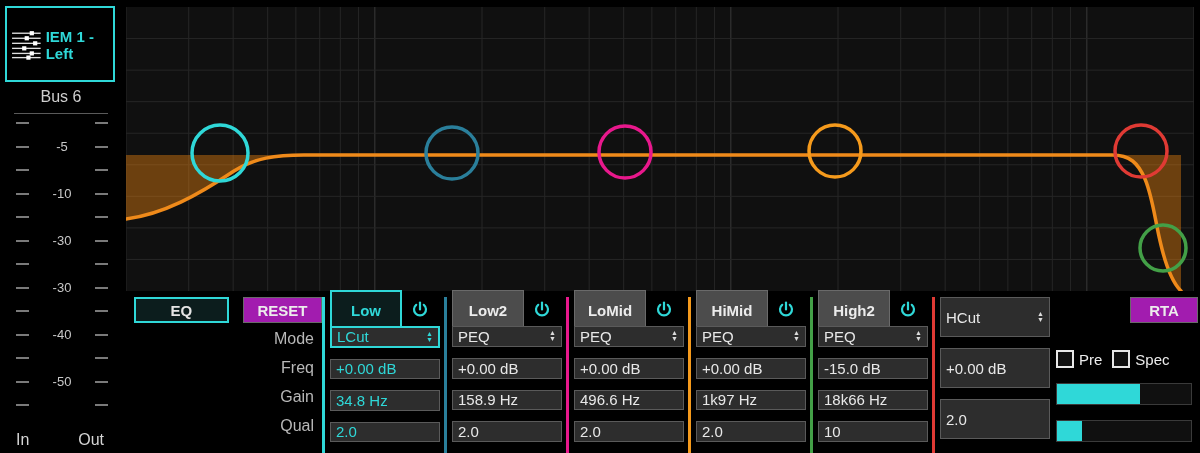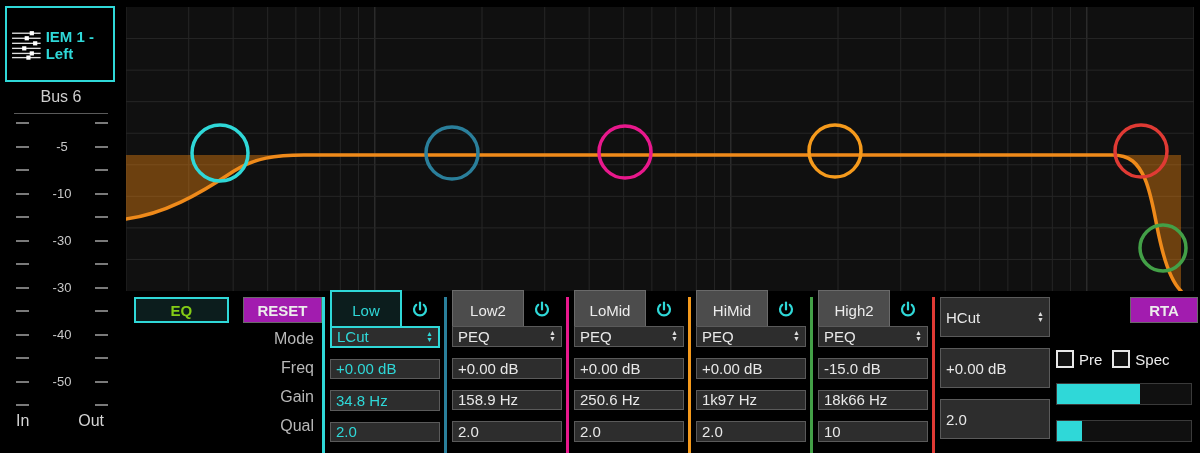--- a/index.html
+++ b/index.html
@@ -10,55 +10,55 @@
   #sidebar{position:absolute;left:0;top:0;width:126px;height:453px;background:#000;}
   .channel-box{position:absolute;left:5px;top:6px;width:110px;height:76px;border:2px solid #2fd8d8;
     display:flex;flex-direction:row;align-items:center;justify-content:space-between;padding:6px 0 4px;box-sizing:border-box;}
   .channel-name{color:#2fd8d8;font-size:15px;font-weight:700;}
   .bus-label{position:absolute;left:14px;top:88px;width:94px;text-align:center;color:#cfcfcf;font-size:16px;
     padding-bottom:7px;border-bottom:1px solid #5a5a5a;}
   .scale{position:absolute;left:16px;right:18px;top:118px;height:292px;display:flex;flex-direction:column;justify-content:space-between;}
   .scale-row{display:flex;align-items:center;justify-content:space-between;height:10px;}
   .tick{width:13px;height:2px;background:#7a7a7a;}
   .scale-num{width:42px;text-align:center;color:#c8c8c8;font-size:13px;}
-  .io-row{position:absolute;left:0;right:0;bottom:23px;display:flex;justify-content:space-between;padding:0 22px 0 16px;color:#d5d5d5;font-size:16px;}
+  .io-row{position:absolute;left:0;right:0;bottom:4px;display:flex;justify-content:space-between;padding:0 22px 0 16px;color:#d5d5d5;font-size:16px;}
 
   
   #graph{position:absolute;left:126px;top:7px;width:1068px;height:284px;background:#101010;}
   .gl{stroke:#262626;stroke-width:1;}
   .gl.major{stroke:#3a3a3a;}
   .eq-fill{fill:rgba(222,125,15,0.45);stroke:none;}
   .eq-curve{fill:none;stroke:#ef8a1a;stroke-width:3.5;stroke-linecap:round;}
   .handle{fill:none;stroke-width:3.5;}
 
   
   #panel{position:absolute;left:126px;top:293px;width:1074px;height:160px;display:flex;padding-top:4px;box-sizing:border-box;}
   .prow{height:26px;margin-bottom:3px;display:flex;align-items:center;}
   .left-col{width:196px;flex:none;display:flex;flex-direction:column;}
   .left-col .prow.btns{gap:14px;padding-left:8px;}
   .row-label{width:188px;text-align:right;padding-right:8px;color:#b8b8b8;font-size:16px;}
 
   button{font-family:inherit;cursor:pointer;}
   .btn{height:26px;border:1px solid #6a6a6a;background:#a21caf;color:#ececec;font-size:15px;font-weight:700;
     display:flex;align-items:center;justify-content:center;box-sizing:border-box;}
-  .btn.eq{width:96px;background:#0c1d1d;border:2px solid #2fd8d8;color:#84cc16;}
+  .btn.eq{width:96px;background:#0c1d1d;border:2px solid #2fd8d8;color:#e5e5e5;}
   .btn.reset{width:80px;}
   .btn.rta{width:68px;}
 
   .band-col{width:118px;flex:none;margin-right:4px;border-left:3px solid #888;padding-left:5px;box-sizing:border-box;
     display:flex;flex-direction:column;}
   .band-low{border-left-color:#2fd8d8;}
   .band-low2{border-left-color:#2a7f9b;}
   .band-lomid{border-left-color:#e8188c;}
   .band-himid{border-left-color:#f59a1c;}
   .band-high2{border-left-color:#43a047;}
   .band-high{border-left-color:#e03a34;}
 
   .band-head{display:flex;align-items:center;gap:4px;}
-  .band-btn{width:72px;height:40px;border:1px solid #6a6a6a;background:#4c4c4c;color:#ececec;font-size:15px;font-weight:400;}
+  .band-btn{width:72px;height:40px;border:1px solid #6a6a6a;background:#4c4c4c;color:#ececec;font-size:15px;font-weight:700;}
   .band-btn.selected{background:#0c1d1d;border:2px solid #2fd8d8;color:#2fd8d8;}
   .power-btn{width:28px;height:26px;background:transparent;border:none;display:flex;align-items:center;justify-content:center;padding:0;}
   .power-icon{width:20px;height:20px;}
   .power-icon path{stroke:#2fd8d8;stroke-width:2.2;fill:none;stroke-linecap:round;}
 
   .field{height:40px;margin-bottom:11px;background:#2d2d2d;border:1px solid #5a5a5a;color:#e8e8e8;font-size:15px;
     display:flex;align-items:center;padding:0 5px;box-sizing:border-box;}
   .field.select{justify-content:space-between;}
   .field.sel-accent{border:2px solid #2fd8d8;}
   .accent-text, .accent-text span, .field.sel-accent span{color:#2fd8d8;}
@@ -320,21 +320,21 @@
         <span>PEQ</span>
         <span class="arrows">
             <span>▲</span>
             <span>▼</span>
           </span>
       </div>
       <div class="field">
           <span>+0.00 dB</span>
         </div>
       <div class="field">
-          <span>250.6 Hz</span>
+          <span>496.6 Hz</span>
         </div>
       <div class="field">
           <span>2.0</span>
         </div>
     </div>
 
     <div class="band-col band-himid">
       <div class="prow band-head">
         <button class="band-btn">HiMid</button>
         <button class="power-btn">

